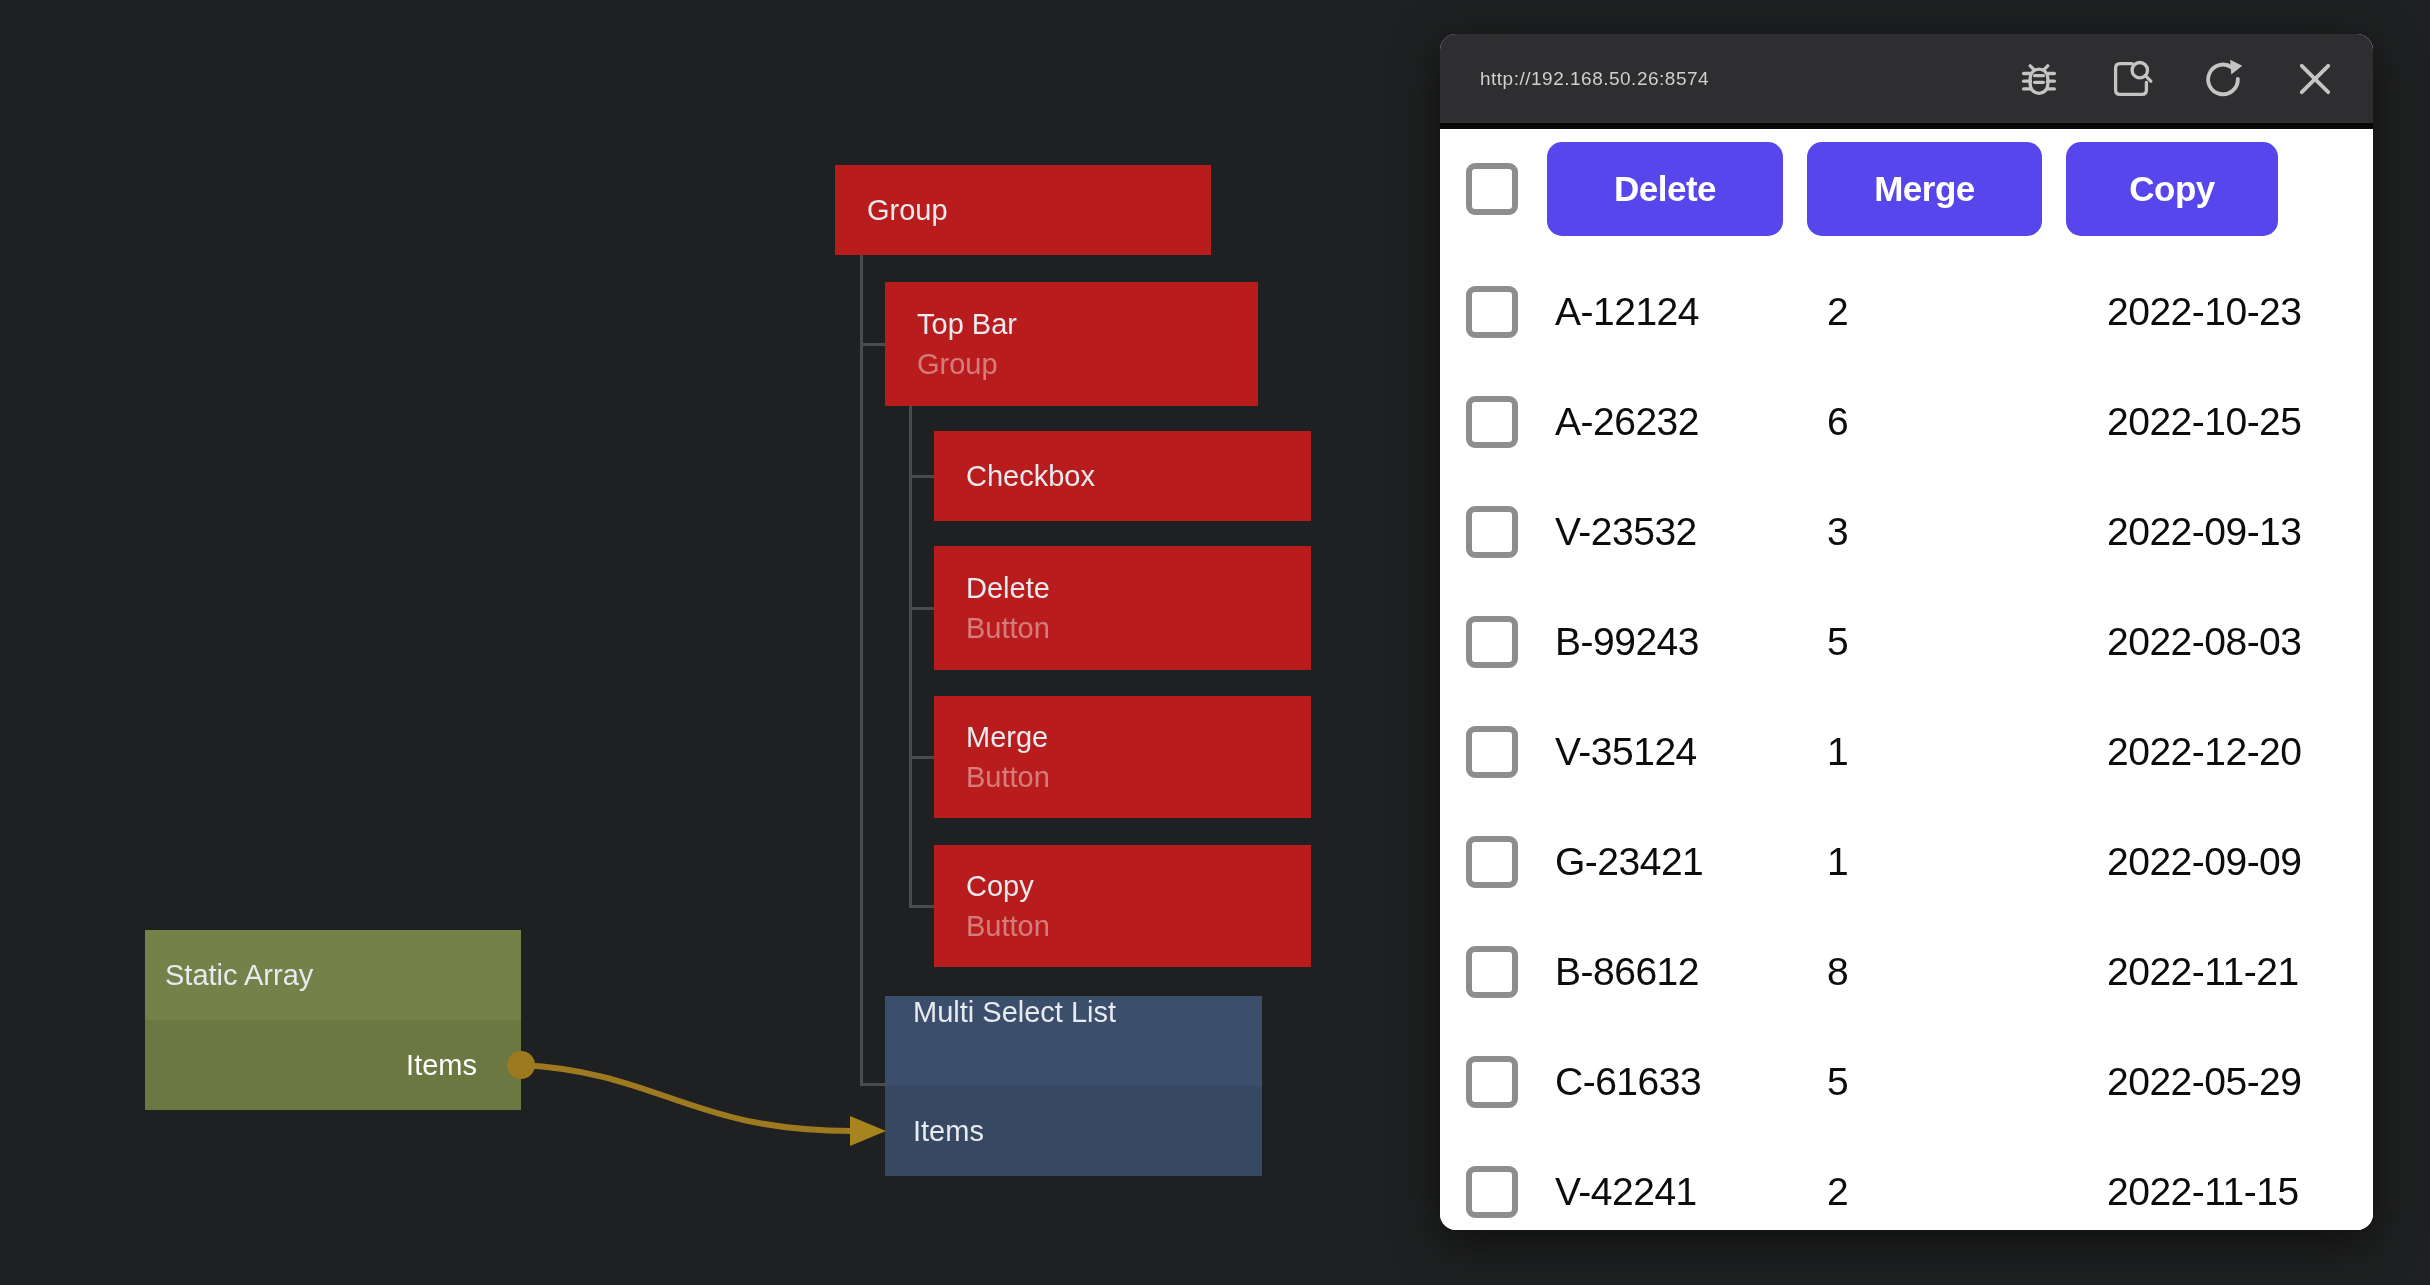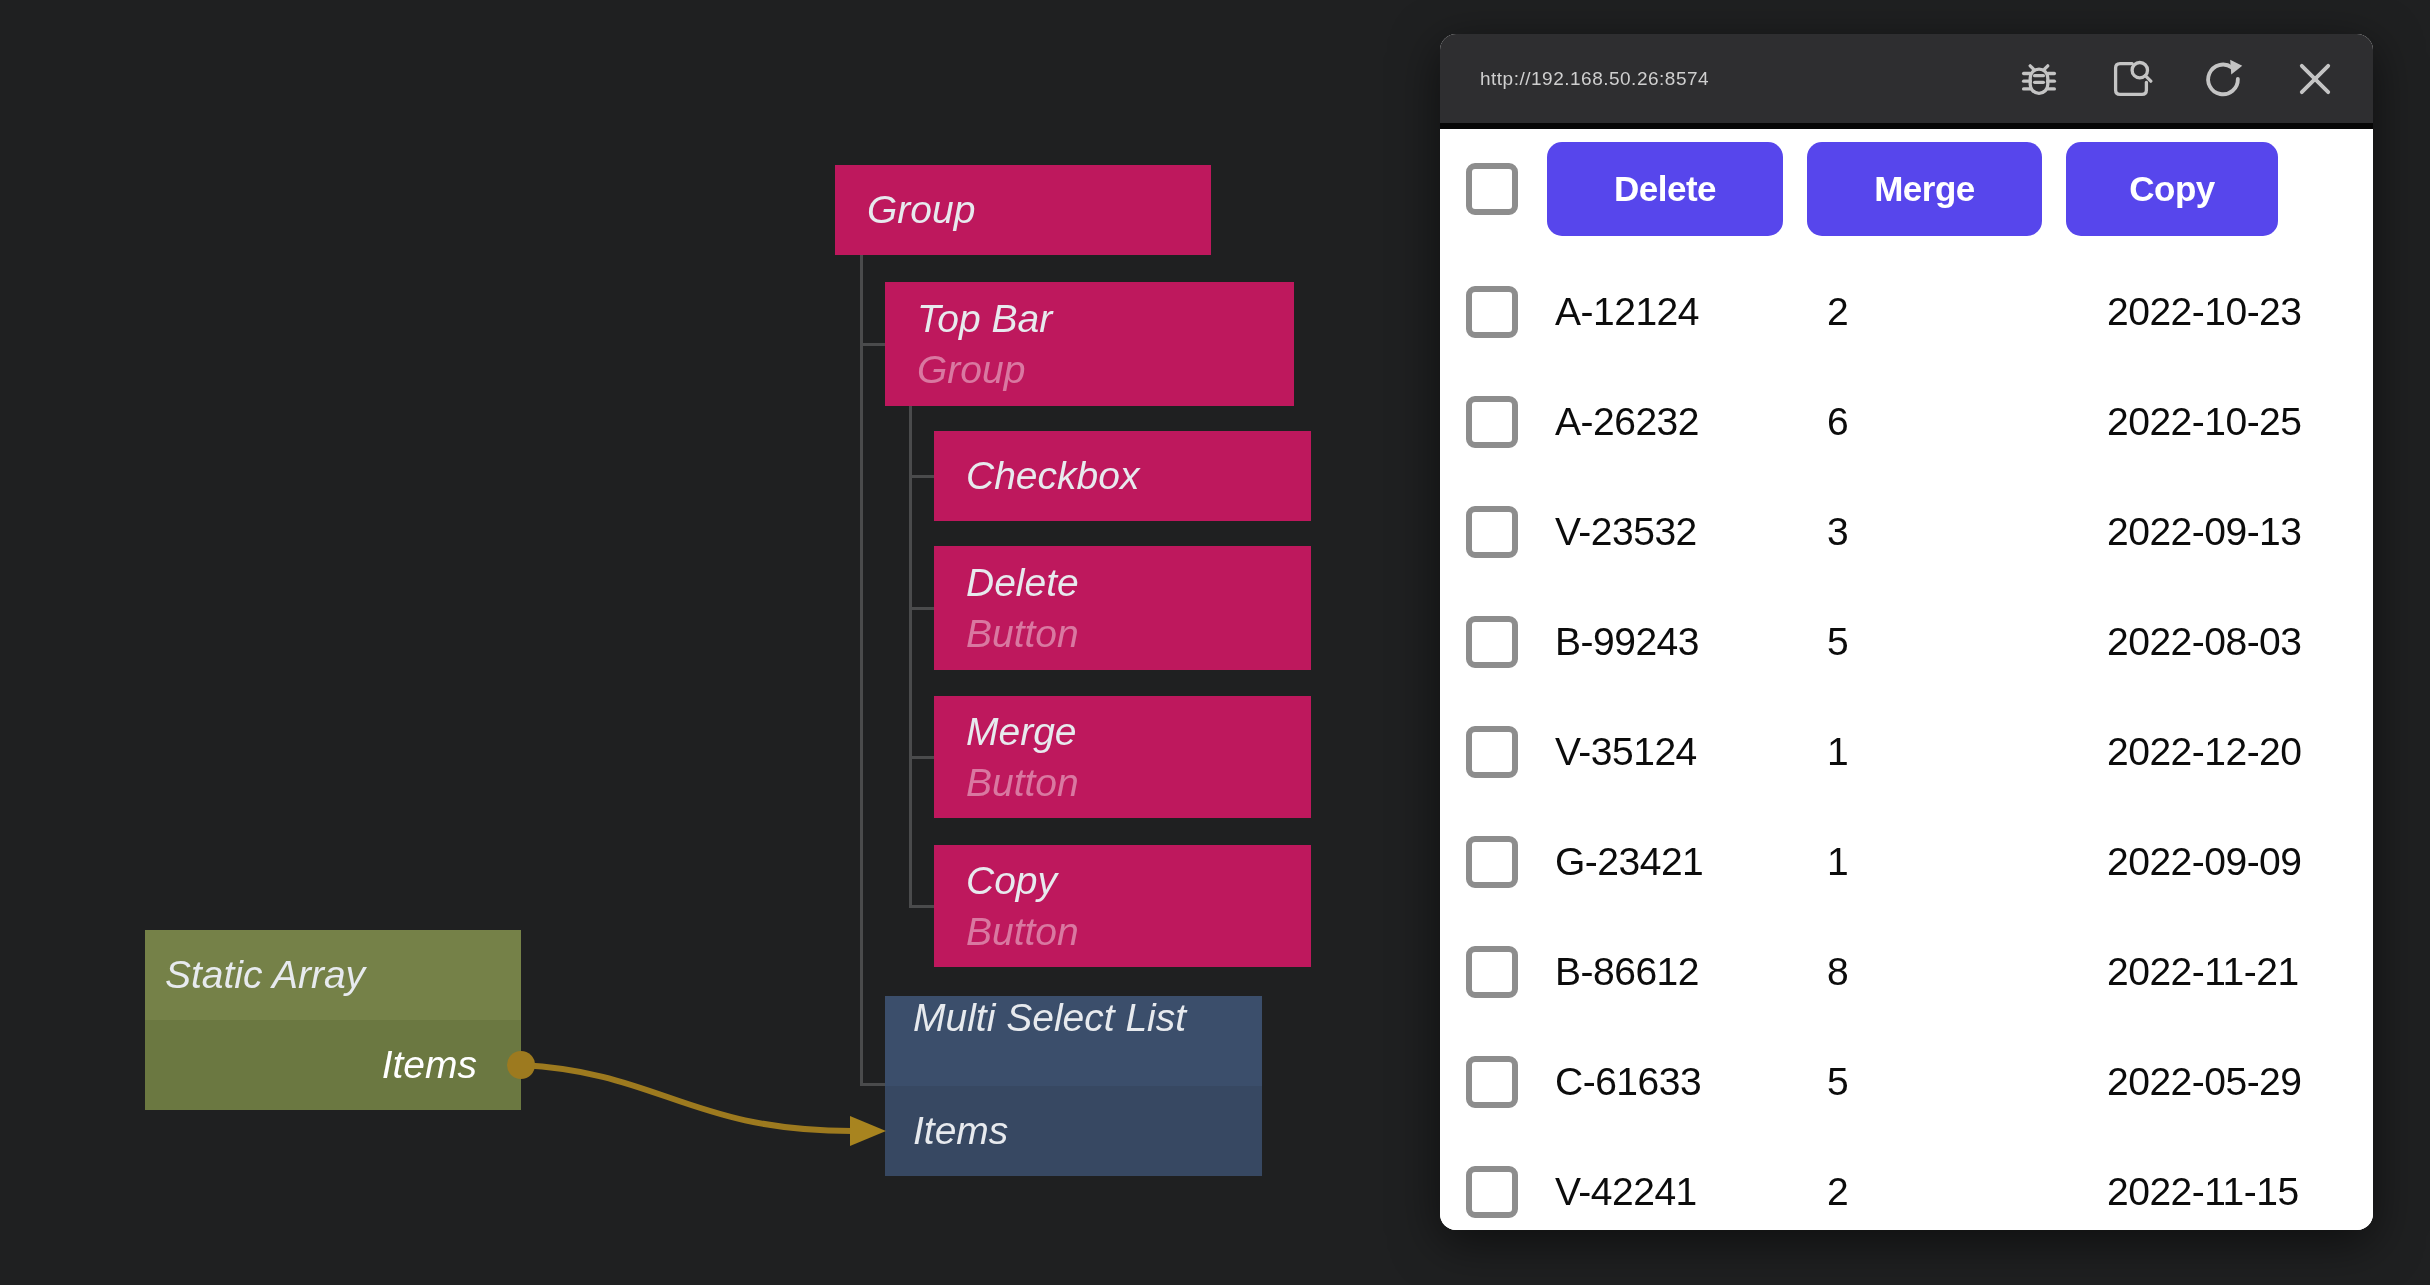--- a/index.html
+++ b/index.html
@@ -1,25 +1,25 @@
 <!DOCTYPE html>
 <html><head>
 <meta charset="utf-8">
 <style>
   html,body{margin:0;padding:0;background:#1f2021;}
   .stage{position:relative;width:2430px;height:1285px;overflow:hidden;
          background:#1f2021;font-family:"Liberation Sans",sans-serif;}
 
   
-  .node{position:absolute;background:#be185d;color:#e7eaee;
+  .node{position:absolute;background:#b91c1c;color:#e7eaee;
         display:flex;flex-direction:column;justify-content:center;
-        padding-left:32px;box-sizing:border-box;font-size:39px;font-style:italic;}
+        padding-left:32px;box-sizing:border-box;font-size:29px;}
   .node .sub{color:rgba(255,255,255,.42);margin-top:7px;}
   .n-group{left:835px;top:165px;width:376px;height:90px;}
-  .n-topbar{left:885px;top:282px;width:409px;height:124px;}
+  .n-topbar{left:885px;top:282px;width:373px;height:124px;}
   .n-checkbox{left:934px;top:431px;width:377px;height:90px;}
   .n-delete{left:934px;top:546px;width:377px;height:124px;}
   .n-merge{left:934px;top:696px;width:377px;height:122px;}
   .n-copy{left:934px;top:845px;width:377px;height:122px;}
 
   .n-msl{left:885px;top:996px;width:377px;height:180px;padding:0;justify-content:flex-start;}
   .n-msl .hdr{height:90px;display:flex;align-items:flex-start;padding-left:28px;background:#3b4e6b;}
   .n-msl .prt{height:90px;display:flex;align-items:center;padding-left:28px;background:#374862;}
 
   .n-array{left:145px;top:930px;width:376px;height:180px;padding:0;justify-content:flex-start;}

